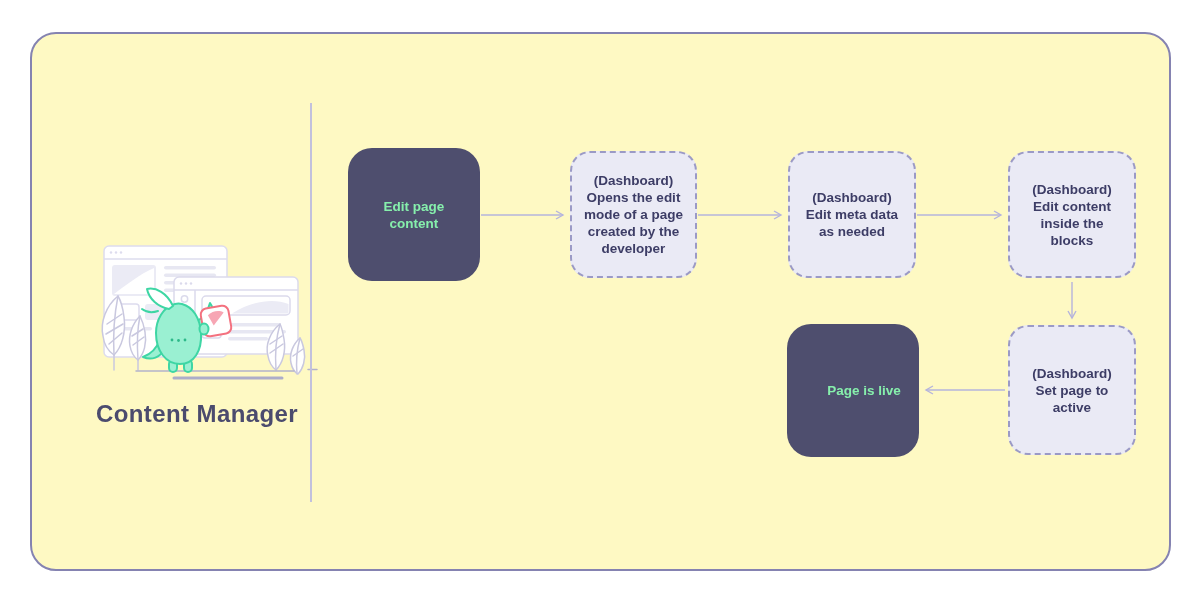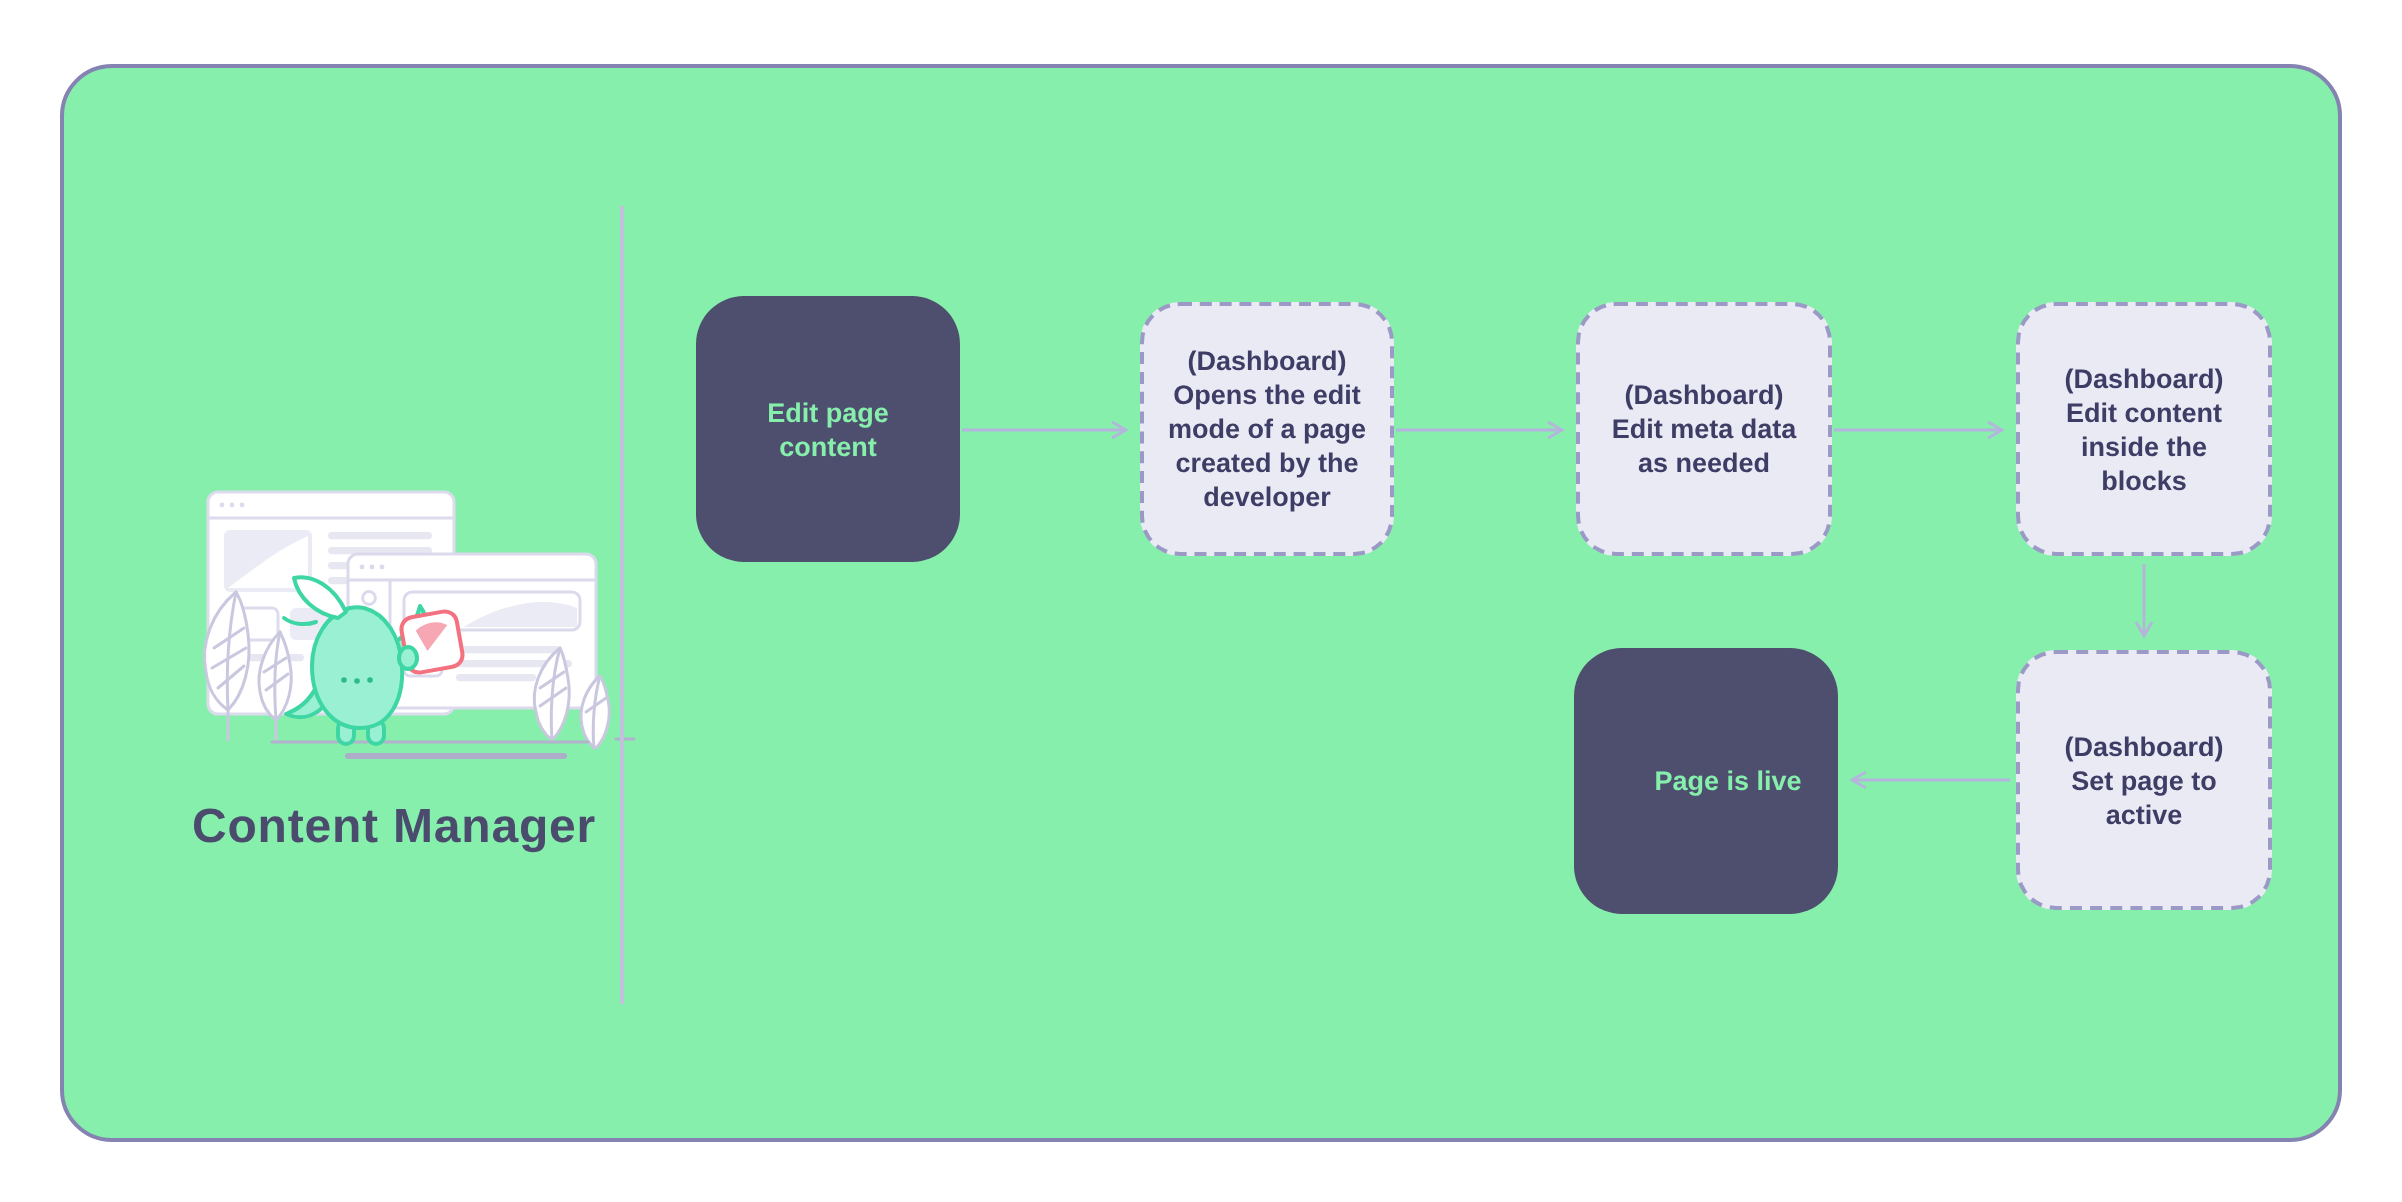--- a/index.html
+++ b/index.html
@@ -1,19 +1,19 @@
 <!DOCTYPE html>
 <html><head>
 <meta charset="utf-8">
 <style>
   html,body{margin:0;padding:0;background:#ffffff;}
   body{width:1201px;height:601px;position:relative;font-family:"Liberation Sans",sans-serif;overflow:hidden;}
 
   .frame{position:absolute;left:30px;top:32px;width:1137px;height:535px;
-         border:2px solid #8583b1;border-radius:26px;background:#86efac;}
+         border:2px solid #8583b1;border-radius:26px;background:#fef9c3;}
 
   .divider{position:absolute;left:310px;top:103px;width:1.5px;height:399px;background:#c2c1dd;}
 
   .panel-title{position:absolute;left:40px;top:366px;width:250px;text-align:center;
                font-size:24px;font-weight:600;letter-spacing:.4px;color:#4b4b6e;}
 
   .illus{position:absolute;left:48px;top:198px;}
 
   .node{position:absolute;display:flex;align-items:center;justify-content:center;
         text-align:center;font-size:13.5px;font-weight:600;line-height:17px;

